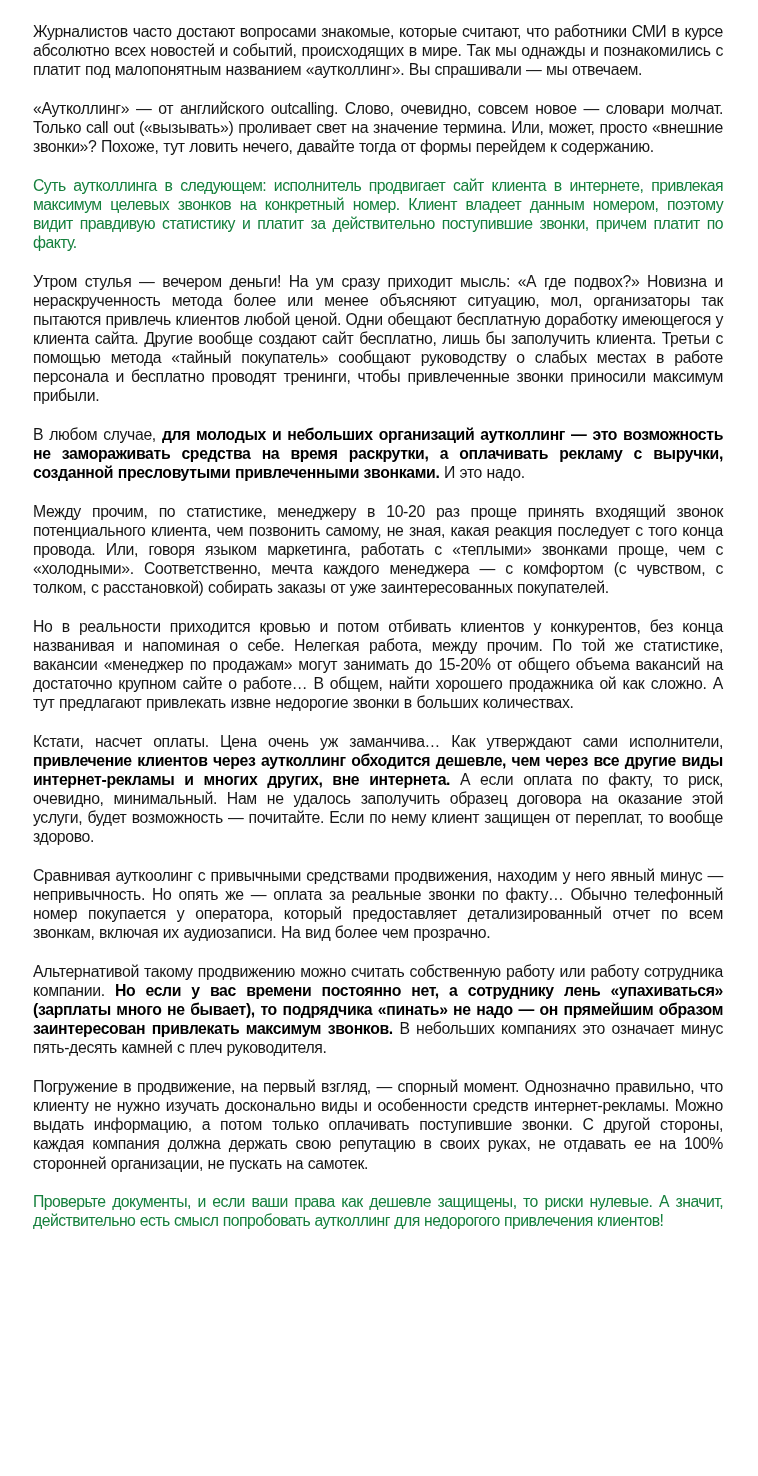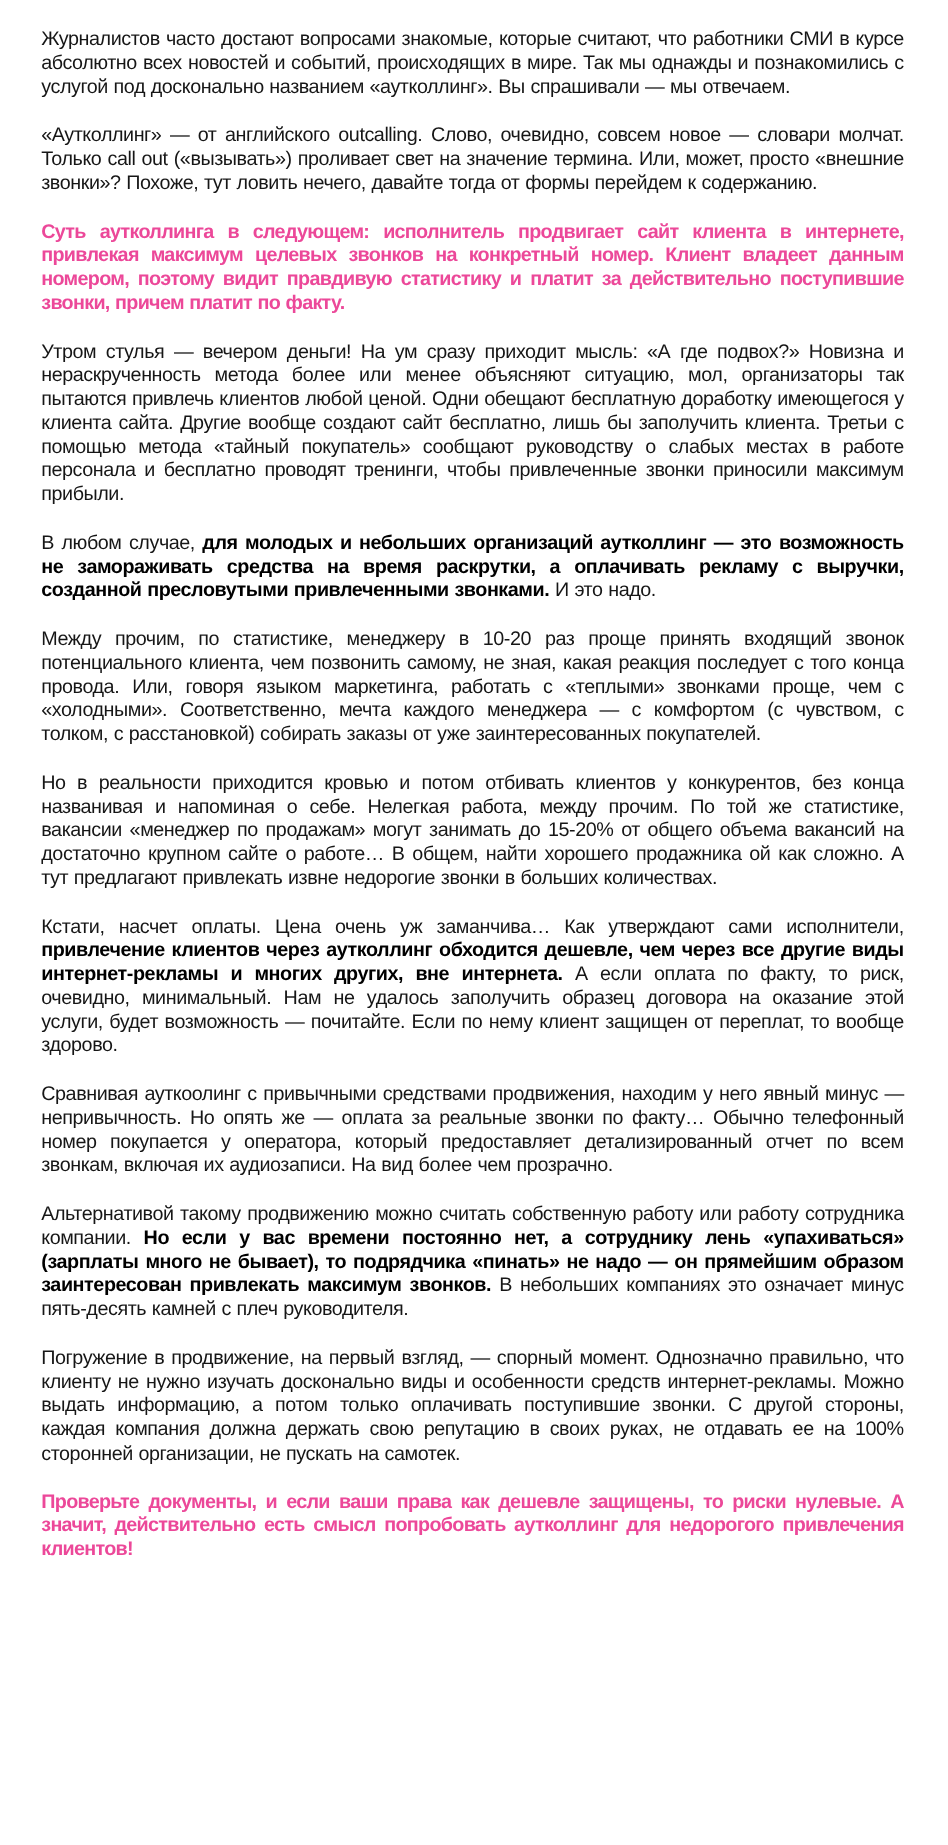--- a/index.html
+++ b/index.html
@@ -38,29 +38,29 @@
       margin: 0 0 19.6px 0;
       color: #161616;
       letter-spacing: -0.35px;
       word-spacing: 0.5px;
     }
     .para.tight { margin-bottom: 0; }
     .para b, .bold {
       font-weight: bold;
       color: #000000;
     }
-    .para.allbold { font-weight: bold; color: #ec4899; letter-spacing: -0.55px; }
+    .para.allbold { font-weight: normal; color: #15803d; letter-spacing: -0.55px; }
   </style>
 </head>
 <body>
 
 <div class="article">
 
   <p class="para">
-    <span>Журналистов часто достают вопросами знакомые, которые считают, что работники СМИ в курсе абсолютно всех новостей и событий, происходящих в мире. Так мы однажды и познакомились с услугой под досконально названием «аутколлинг». Вы спрашивали — мы отвечаем.</span>
+    <span>Журналистов часто достают вопросами знакомые, которые считают, что работники СМИ в курсе абсолютно всех новостей и событий, происходящих в мире. Так мы однажды и познакомились с платит под малопонятным названием «аутколлинг». Вы спрашивали — мы отвечаем.</span>
   </p>
 
   <p class="para">
     <span>«Аутколлинг» — от английского outcalling. Слово, очевидно, совсем новое — словари молчат. Только call out («вызывать») проливает свет на значение термина. Или, может, просто «внешние звонки»? Похоже, тут ловить нечего, давайте тогда от формы перейдем к содержанию.</span>
   </p>
 
   <p class="para allbold">
     <span>Суть аутколлинга в следующем: исполнитель продвигает сайт клиента в интернете, привлекая максимум целевых звонков на конкретный номер. Клиент владеет данным номером, поэтому видит правдивую статистику и платит за действительно поступившие звонки, причем платит по факту.</span>
   </p>
 

